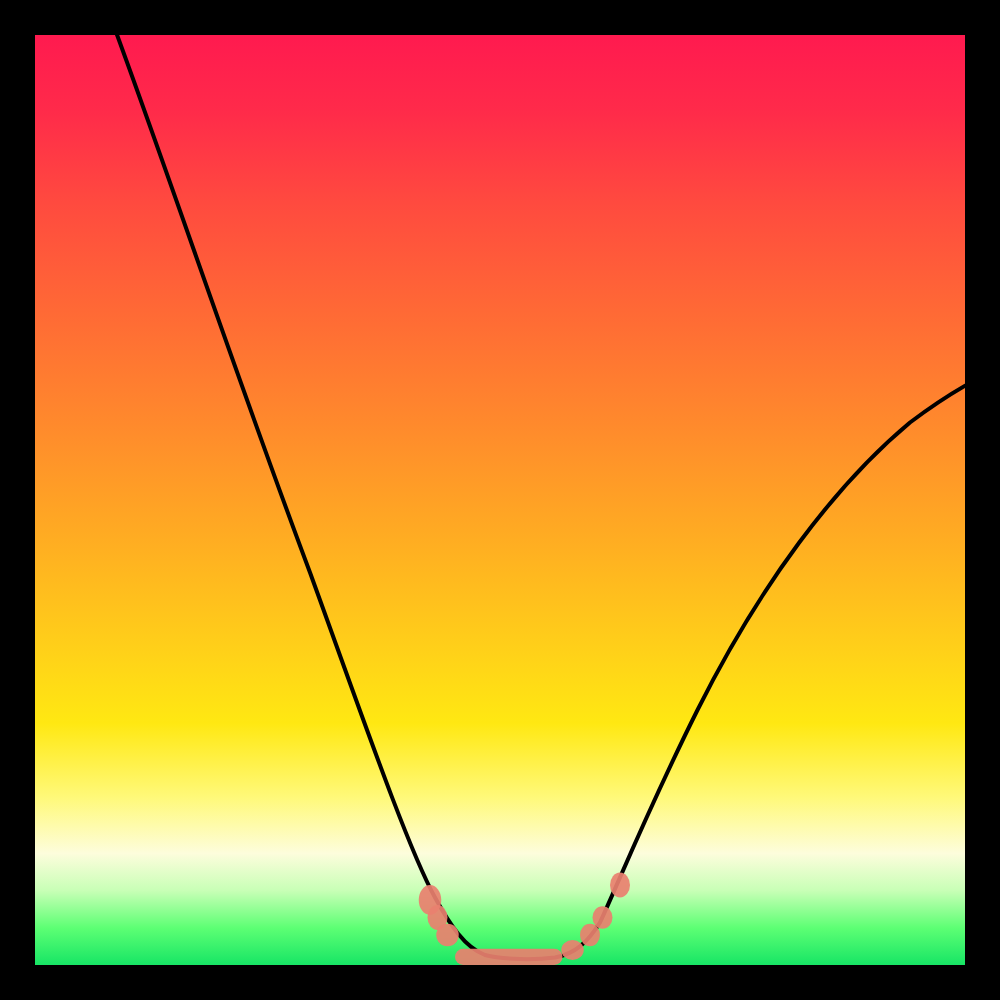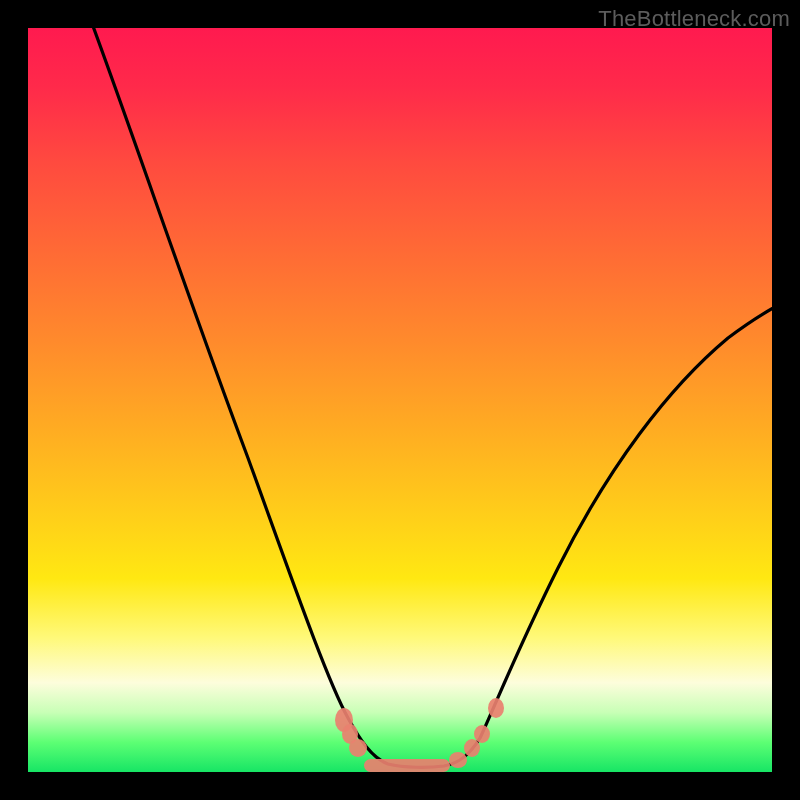--- a/index.html
+++ b/index.html
@@ -59,21 +59,20 @@
     left: 0;
     width: 744px;
     height: 744px;
   }
 </style>
 </head>
 <body>
 
 <div class="frame">
 
-  <div class="watermark">TheBottleneck.com</div>
 
   <div class="plot-area">
     <svg class="curve" viewBox="0 0 744 744" preserveAspectRatio="none">
 
       <path d="M 62 -10
                C 110 120, 160 270, 220 430
                C 260 540, 298 650, 320 690
                C 332 712, 344 730, 360 736
                C 376 740, 400 740, 416 738
                C 432 735, 442 726, 452 710

